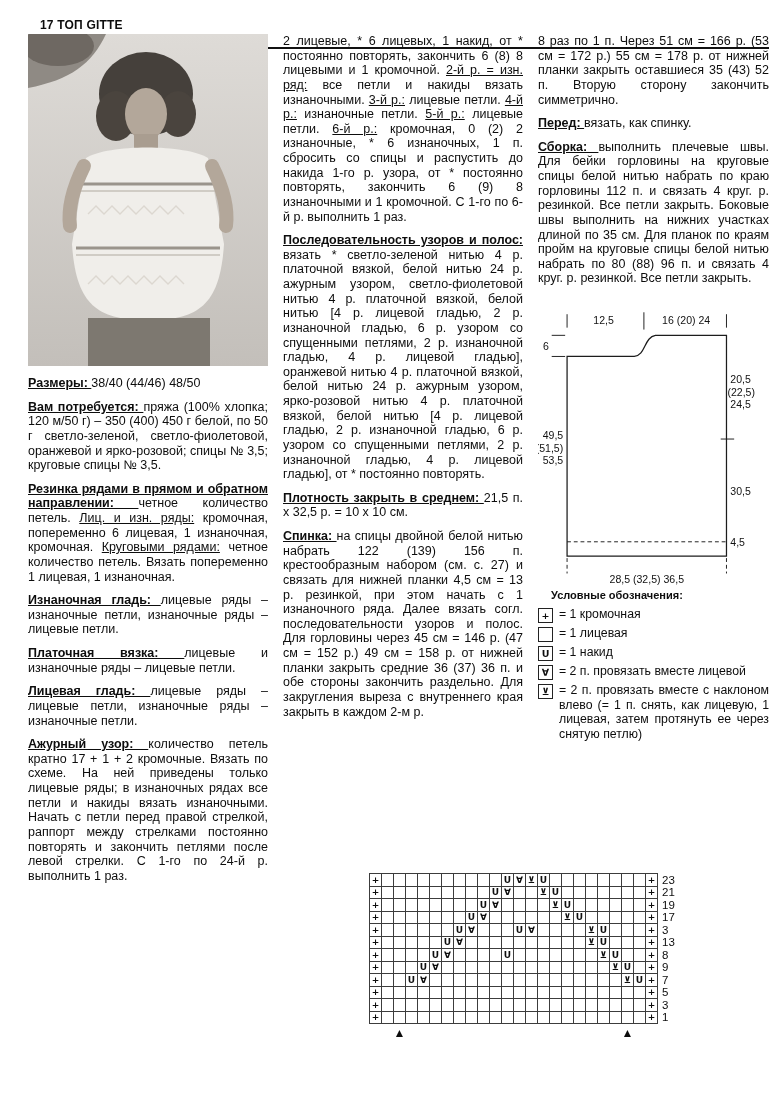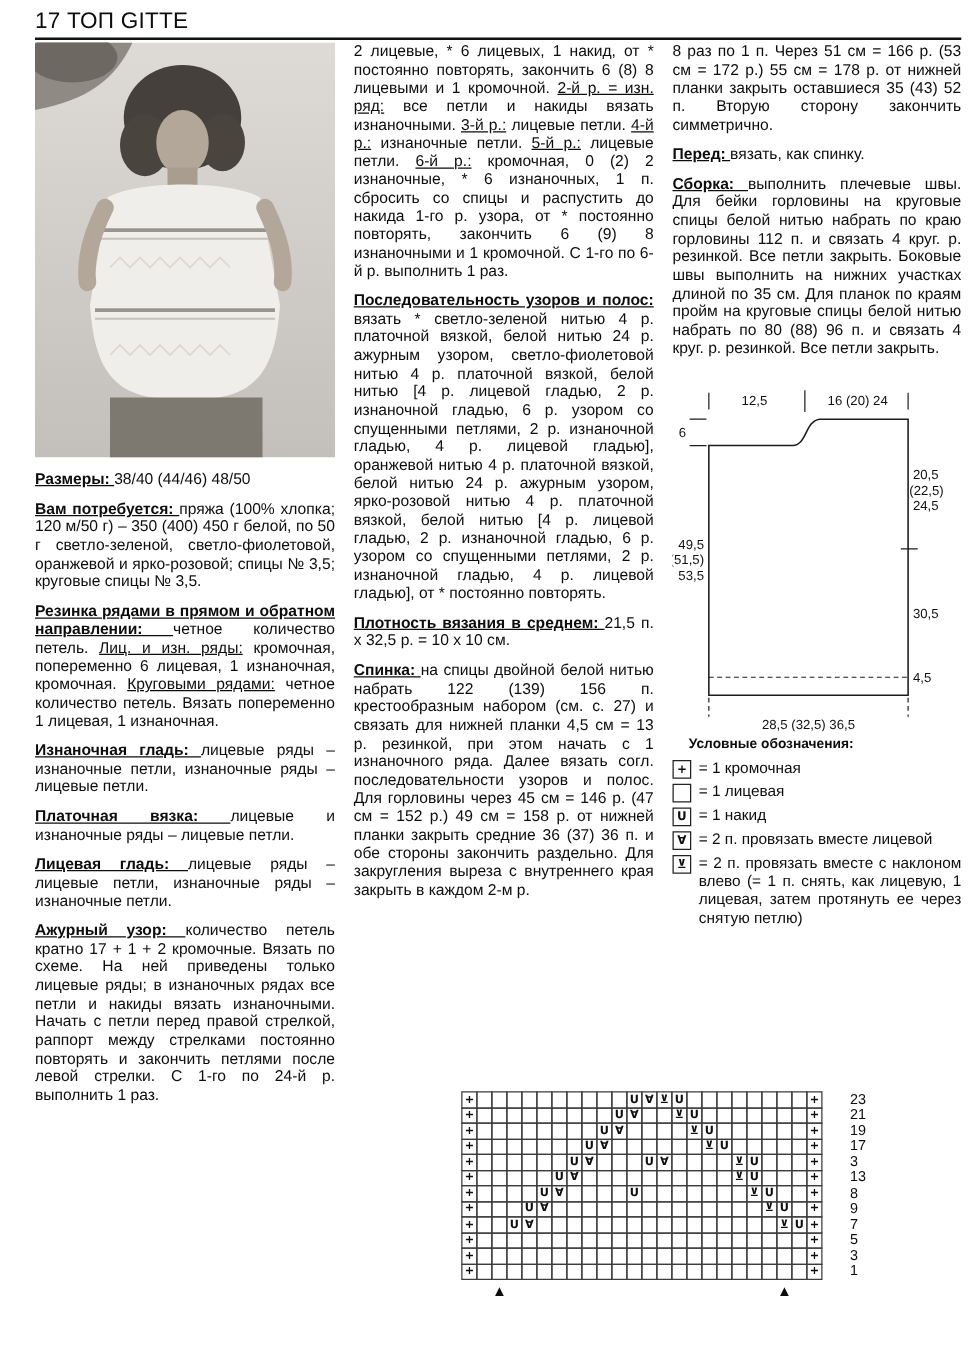--- a/index.html
+++ b/index.html
@@ -1,19 +1,19 @@
 <!DOCTYPE html>
 <html><head>
 <meta charset="utf-8">
 <style>
   html,body{margin:0;padding:0;background:#fff;}
   .page{position:relative;width:777px;height:1096px;background:#fff;overflow:hidden;
         font-family:"Liberation Sans",sans-serif;color:#0d0d0d;}
   .header{position:absolute;left:28px;top:6px;width:741px;border-bottom:2px solid #111;padding-bottom:3px;}
-  .header h1{margin:0;font-size:18px;font-weight:normal;letter-spacing:.2px;}
+  .header h1{margin:12px;font-size:12px;font-weight:bold;letter-spacing:.2px;}
   .col{position:absolute;top:34px;}
   .col1{left:28px;width:240px;}
   .col2{left:283px;width:240px;}
   .col3{left:538px;width:231px;}
   .photo{width:240px;height:332px;margin:0 0 10px;display:block;}
   .para{margin:0 0 9px;text-align:justify;font-size:12.5px;line-height:1.17;}
   .para .b{font-weight:bold;text-decoration:underline;}
   .para .u{text-decoration:underline;}
   .schematic{margin:4px 0 4px;display:block;}
   .schem-line{fill:none;stroke:#1c1c1c;stroke-width:1.3;}
@@ -23,21 +23,21 @@
   .legend-title{font-weight:bold;font-size:11px;margin:2px 13px 6px;}
   .legend-item{display:flex;gap:6px;margin-bottom:3px;font-size:12.3px;line-height:1.18;text-align:justify;}
   .legend-sym{flex:0 0 auto;width:13px;height:13px;border:1.5px solid #222;display:flex;align-items:center;
               justify-content:center;font-size:9.5px;font-weight:bold;margin-top:1px;
               font-family:"DejaVu Sans",sans-serif;}
   .chart{position:absolute;left:366px;top:870px;background:#fff;padding:4px 0 0 4px;}
   .chart-row{display:flex;margin-top:-1px;}
   .chart-cell{box-sizing:border-box;width:13px;height:13.5px;margin-left:-1px;border:1px solid #3c3c3c;
               display:flex;align-items:center;justify-content:center;font-size:9px;font-weight:bold;
               font-family:"DejaVu Sans",sans-serif;}
-  .chart-rowlabel{margin-left:22px;font-size:11.5px;display:flex;align-items:center;}
+  .chart-rowlabel{margin-left:4px;font-size:11.5px;display:flex;align-items:center;}
   .chart-arrows{display:flex;margin-top:2px;}
   .chart-acell{width:13px;margin-left:-1px;text-align:center;font-size:12px;line-height:14px;font-weight:bold;}
 </style>
 </head>
 <body>
 
 <div class="page">
 
   <div class="header">
     <h1>17 ТОП GITTE</h1>
@@ -78,21 +78,21 @@
         <p class="para"><span class="b">Платочная вязка: </span><span>лицевые и изнаночные ряды – лицевые петли.</span></p>
         <p class="para"><span class="b">Лицевая гладь: </span><span>лицевые ряды – лицевые петли, изнаночные ряды – изнаночные петли.</span></p>
         <p class="para"><span class="b">Ажурный узор: </span><span>количество петель кратно 17 + 1 + 2 кромочные. Вязать по схеме. На ней приведены только лицевые ряды; в изнаночных рядах все петли и накиды вязать изнаночными. Начать с петли перед правой стрелкой, раппорт между стрелками постоянно повторять и закончить петлями после левой стрелки. С 1-го по 24-й р. выполнить 1 раз.</span></p>
       </div>
   </div>
 
   <div class="col col2">
     <div>
         <p class="para"><span>2 лицевые, * 6 лицевых, 1 накид, от * постоянно повторять, закончить 6 (8) 8 лицевыми и 1 кромочной. </span><span class="u">2-й р. = изн. ряд:</span><span> все петли и накиды вязать изнаночными. </span><span class="u">3-й р.:</span><span> лицевые петли. </span><span class="u">4-й р.:</span><span> изнаночные петли. </span><span class="u">5-й р.:</span><span> лицевые петли. </span><span class="u">6-й р.:</span><span> кромочная, 0 (2) 2 изнаночные, * 6 изнаночных, 1 п. сбросить со спицы и распустить до накида 1-го р. узора, от * постоянно повторять, закончить 6 (9) 8 изнаночными и 1 кромочной. С 1-го по 6-й р. выполнить 1 раз.</span></p>
         <p class="para"><span class="b">Последовательность узоров и полос: </span><span>вязать * светло-зеленой нитью 4 р. платочной вязкой, белой нитью 24 р. ажурным узором, светло-фиолетовой нитью 4 р. платочной вязкой, белой нитью [4 р. лицевой гладью, 2 р. изнаночной гладью, 6 р. узором со спущенными петлями, 2 р. изнаночной гладью, 4 р. лицевой гладью], оранжевой нитью 4 р. платочной вязкой, белой нитью 24 р. ажурным узором, ярко-розовой нитью 4 р. платочной вязкой, белой нитью [4 р. лицевой гладью, 2 р. изнаночной гладью, 6 р. узором со спущенными петлями, 2 р. изнаночной гладью, 4 р. лицевой гладью], от * постоянно повторять.</span></p>
-        <p class="para"><span class="b">Плотность вязания в среднем: </span><span>21,5 п. x 32,5 р. = 10 x 10 см.</span></p>
+        <p class="para"><span class="b">Плотность закрыть в среднем: </span><span>21,5 п. x 32,5 р. = 10 x 10 см.</span></p>
         <p class="para"><span class="b">Спинка: </span><span>на спицы двойной белой нитью набрать 122 (139) 156 п. крестообразным набором (см. с. 27) и связать для нижней планки 4,5 см = 13 р. резинкой, при этом начать с 1 изнаночного ряда. Далее вязать согл. последовательности узоров и полос. Для горловины через 45 см = 146 р. (47 см = 152 р.) 49 см = 158 р. от нижней планки закрыть средние 36 (37) 36 п. и обе стороны закончить раздельно. Для закругления выреза с внутреннего края закрыть в каждом 2-м р.</span></p>
       </div>
   </div>
 
   <div class="col col3">
     <div>
         <p class="para"><span>8 раз по 1 п. Через 51 см = 166 р. (53 см = 172 р.) 55 см = 178 р. от нижней планки закрыть оставшиеся 35 (43) 52 п. Вторую сторону закончить симметрично.</span></p>
         <p class="para"><span class="b">Перед: </span><span>вязать, как спинку.</span></p>
         <p class="para"><span class="b">Сборка: </span><span>выполнить плечевые швы. Для бейки горловины на круговые спицы белой нитью набрать по краю горловины 112 п. и связать 4 круг. р. резинкой. Все петли закрыть. Боковые швы выполнить на нижних участках длиной по 35 см. Для планок по краям пройм на круговые спицы белой нитью набрать по 80 (88) 96 п. и связать 4 круг. р. резинкой. Все петли закрыть.</span></p>
       </div>

